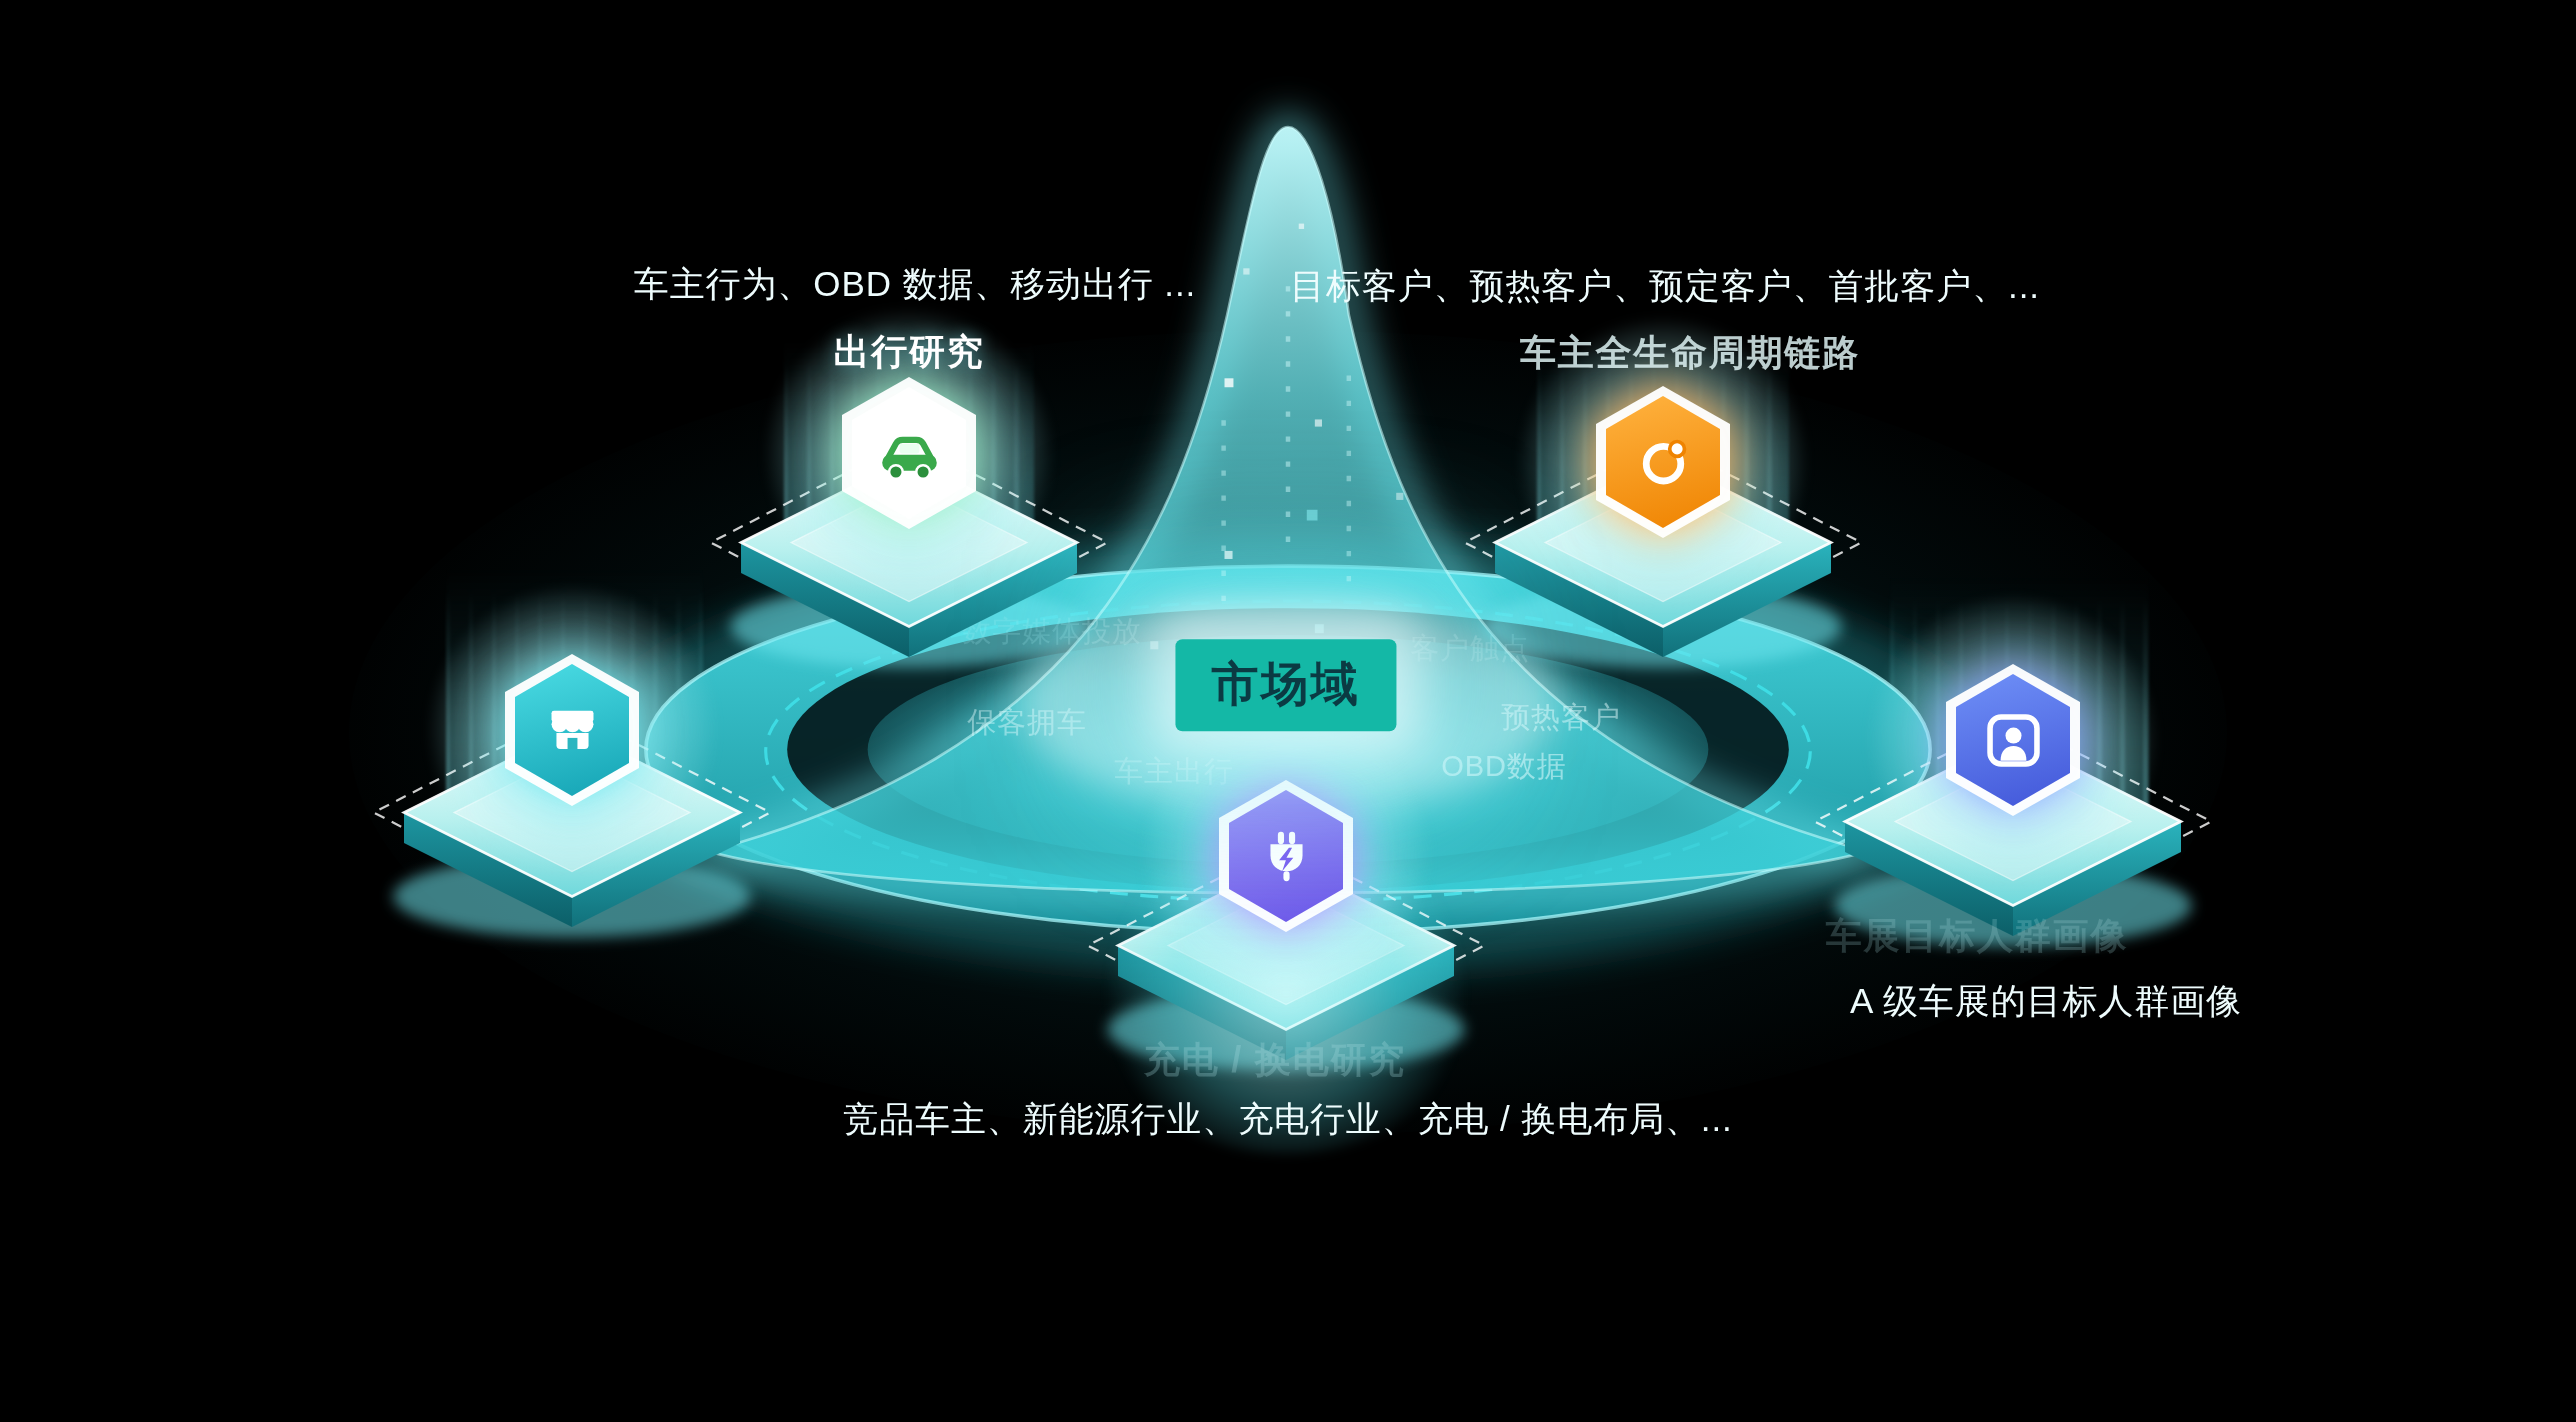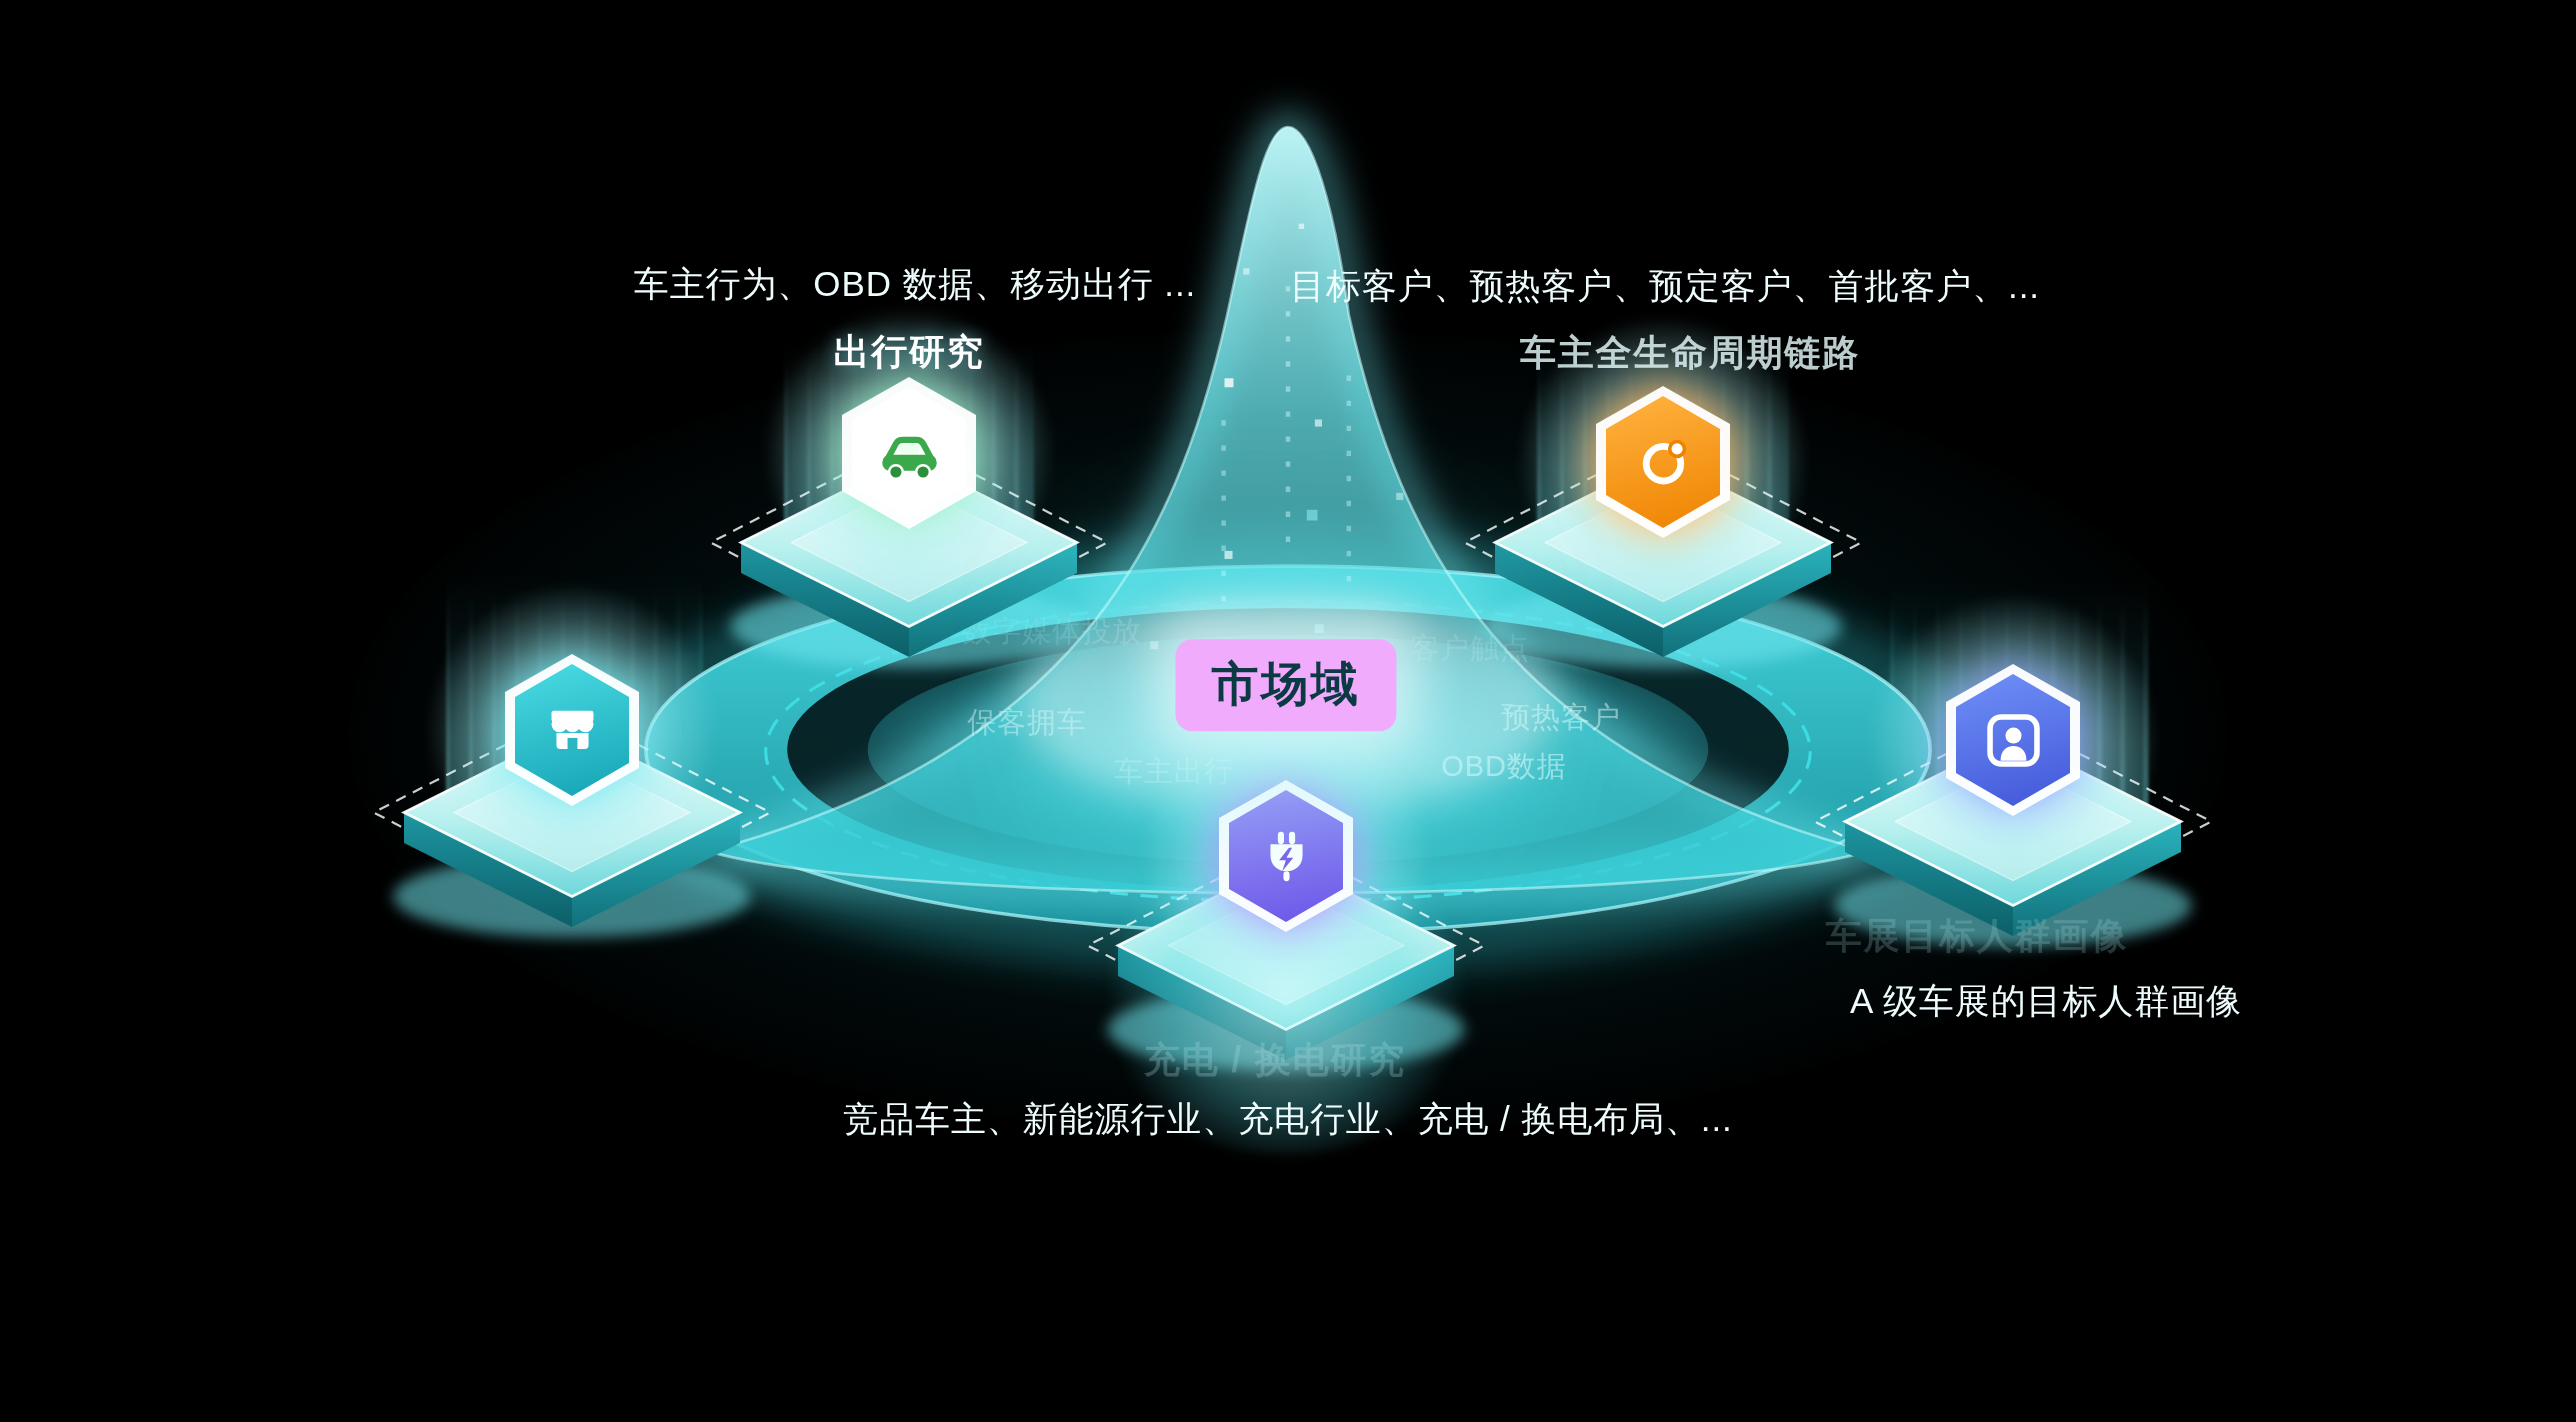--- a/index.html
+++ b/index.html
@@ -49,22 +49,22 @@
   .node-title{position:absolute;transform:translate(-50%,-50%);font-size:36px;font-weight:bold;
         color:#ffffff;white-space:nowrap;letter-spacing:1.8px;}
   .node-title.vivid{text-shadow:0 0 16px rgba(120,235,242,.55);}
   .node-title.semi{opacity:.82;color:#e4f9fa;}
   .node-title.dim{opacity:.22;color:#a9dde1;}
 
   .ring-label{position:absolute;transform:translate(-50%,-50%);font-size:29px;color:#e2fcfe;
         white-space:nowrap;letter-spacing:0.9px;}
 
   .badge{position:absolute;left:1286px;top:685px;transform:translate(-50%,-50%);
-        background:#f0abfc;color:#0b3a43;font-size:47px;font-weight:bold;letter-spacing:2.7px;
-        padding:14.3px 36px;border-radius:17px;white-space:nowrap;
+        background:#14b8a6;color:#0b3a43;font-size:47px;font-weight:bold;letter-spacing:2.7px;
+        padding:14.3px 36px;border-radius:7px;white-space:nowrap;
         box-shadow:0 0 49px 25px rgba(255,255,255,.55), 0 0 143px 72px rgba(130,238,244,.35);}
 </style>
 </head>
 <body>
 
 <div class="stage">
 
   <div class="ambient"></div>
 
   <div class="beam" style="left:784px;top:340px;width:250px;height:224px;"></div>

